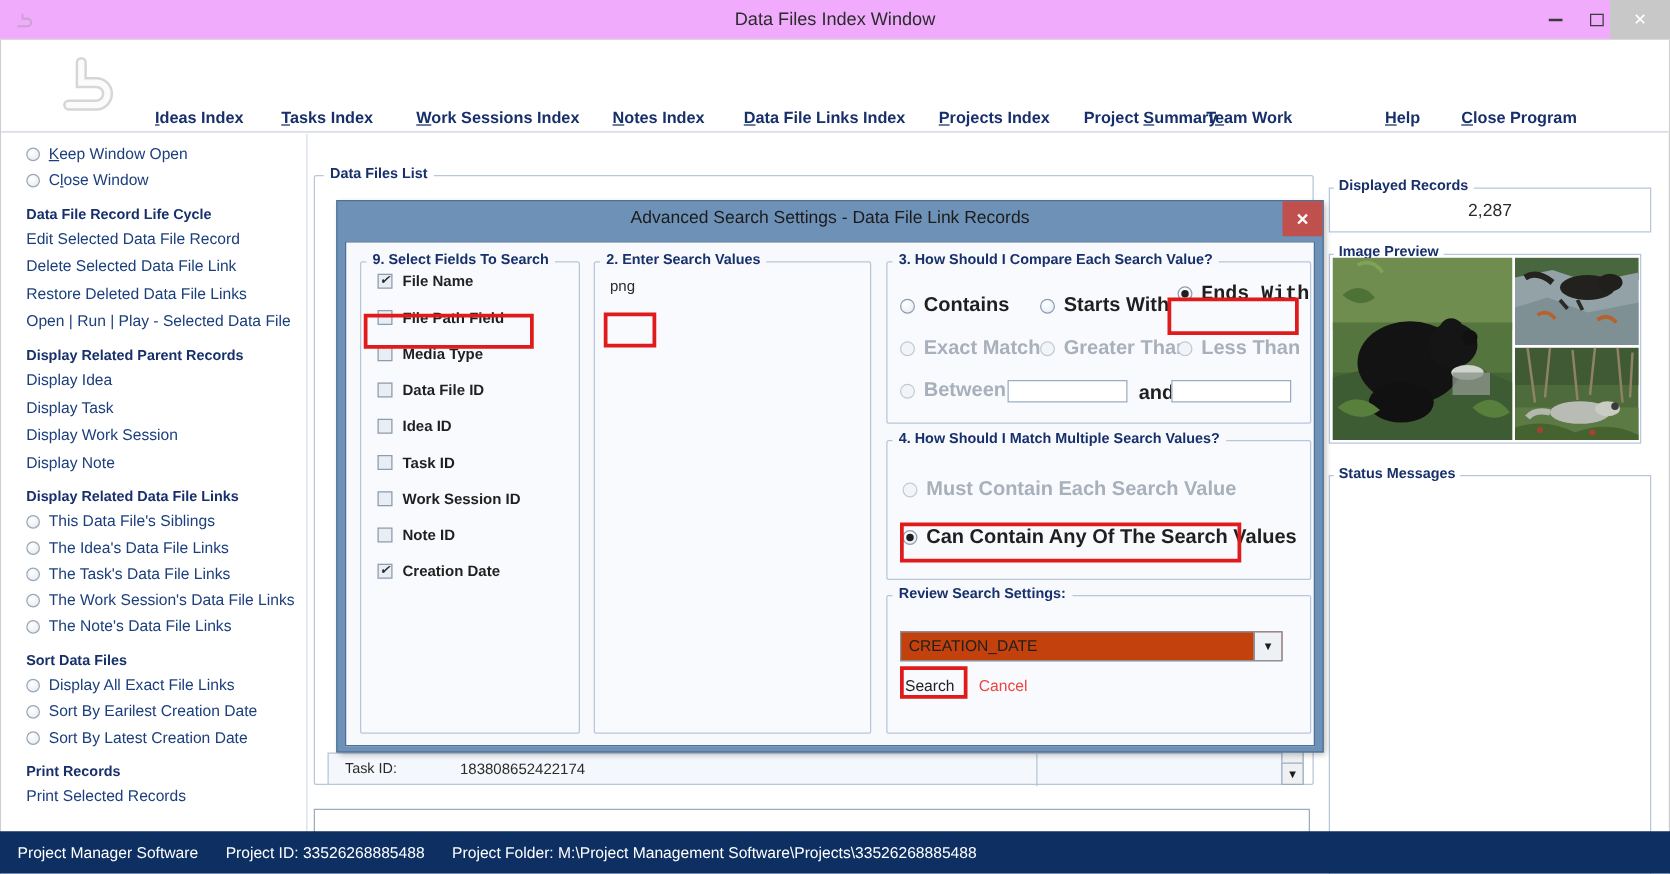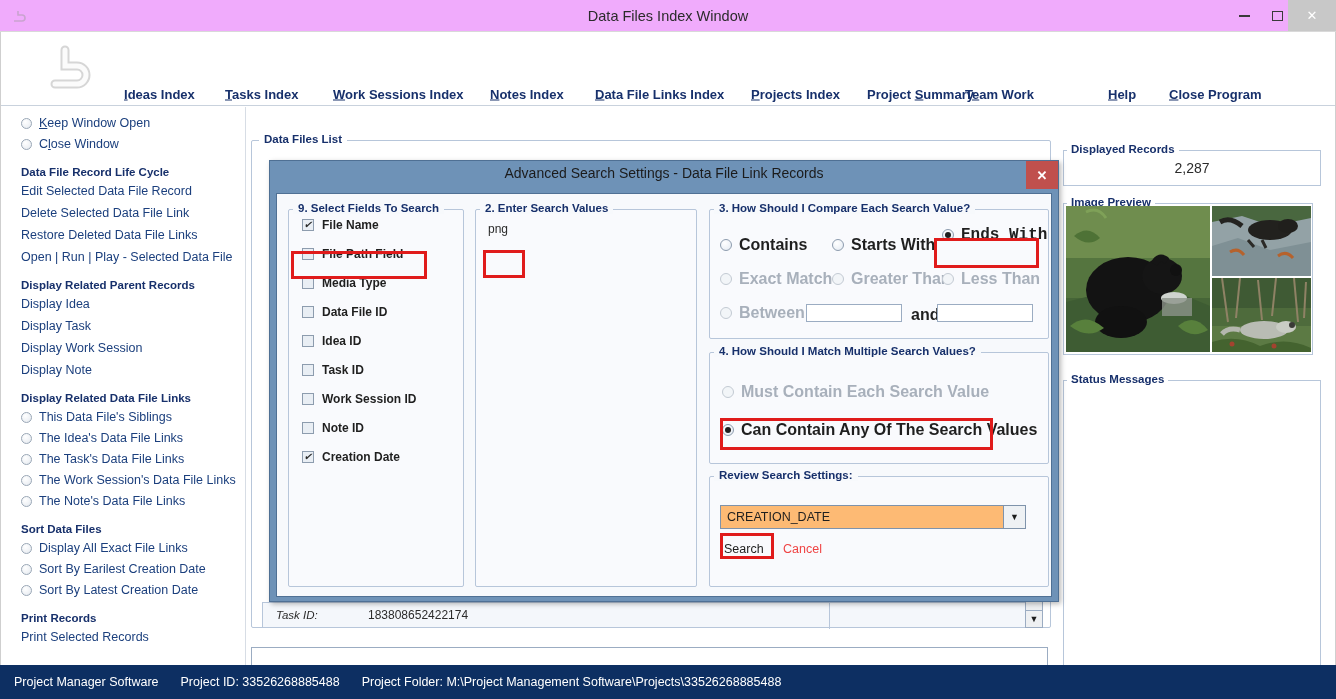--- a/index.html
+++ b/index.html
@@ -89,21 +89,21 @@
   #dfl-legend {
     position:absolute; left:258px; top:101px;
     background:#ffffff; padding:0 5px;
     color:#17306b; font-weight:bold; font-size:11.5px;
   }
   
   #tbl-row {
     position:absolute; left:261px; top:570px; width:777px; height:26px;
     border:1px solid #b7c6da; background:#f4f7fb; display:flex; align-items:center;
   }
-  #tbl-cell-label { width:105px; padding-left:13px; color:#2b2b2b; font-size:11.5px;font-style:italic; }
+  #tbl-cell-label { width:105px; padding-left:13px; color:#2b2b2b; font-size:11.5px; }
   #tbl-cell-value { width:210px; color:#2b2b2b; font-size:12px; }
   #tbl-divider { position:absolute; left:566px; top:0; width:1px; height:26px; background:#b7c6da; }
   #tbl-colmark  { position:absolute; left:1006px; top:0; width:1px; height:26px; background:#b7c6da; }
   #tbl-scroll {
     position:absolute; left:1024px; top:556px; width:18px; height:40px;
     border:1px solid #9bacc2; background:#eef0f2;
   }
   #tbl-scroll-arrow {
     position:absolute; left:1024px; top:578px; width:18px; height:18px;
     border:1px solid #9bacc2; background:#eef0f2;
@@ -223,21 +223,21 @@
   .rd.off .dot { border-color:#c3cad3; background:#f2f5f8; }
 
   .mini-input {
     width:96px; height:18px; border:1px solid #9bacc2; background:#ffffff;
   }
   .andtxt { font-size:16px; font-weight:bold; color:#1f1f1f; }
 
   
   #combo {
     position:absolute; left:10px; top:28px; width:306px; height:24px;
-    border:1px solid #7f93ab; background:#fdba74; display:flex; align-items:center;
+    border:1px solid #7f93ab; background:#c2410c; display:flex; align-items:center;
   }
   #combo-val { padding-left:6px; font-size:12.5px; color:#1f1f1f; }
   #combo-arrow {
     position:absolute; right:0; top:0; width:22px; height:22px;
     background:#eef1f4; border-left:1px solid #7f93ab;
     display:flex; align-items:center; justify-content:center; font-size:9px; color:#1c1c1c;
   }
   #btn-dlg-search {
     position:absolute; left:14px; top:65px; font-size:12.5px; color:#1f1f1f; cursor:pointer;
   }

